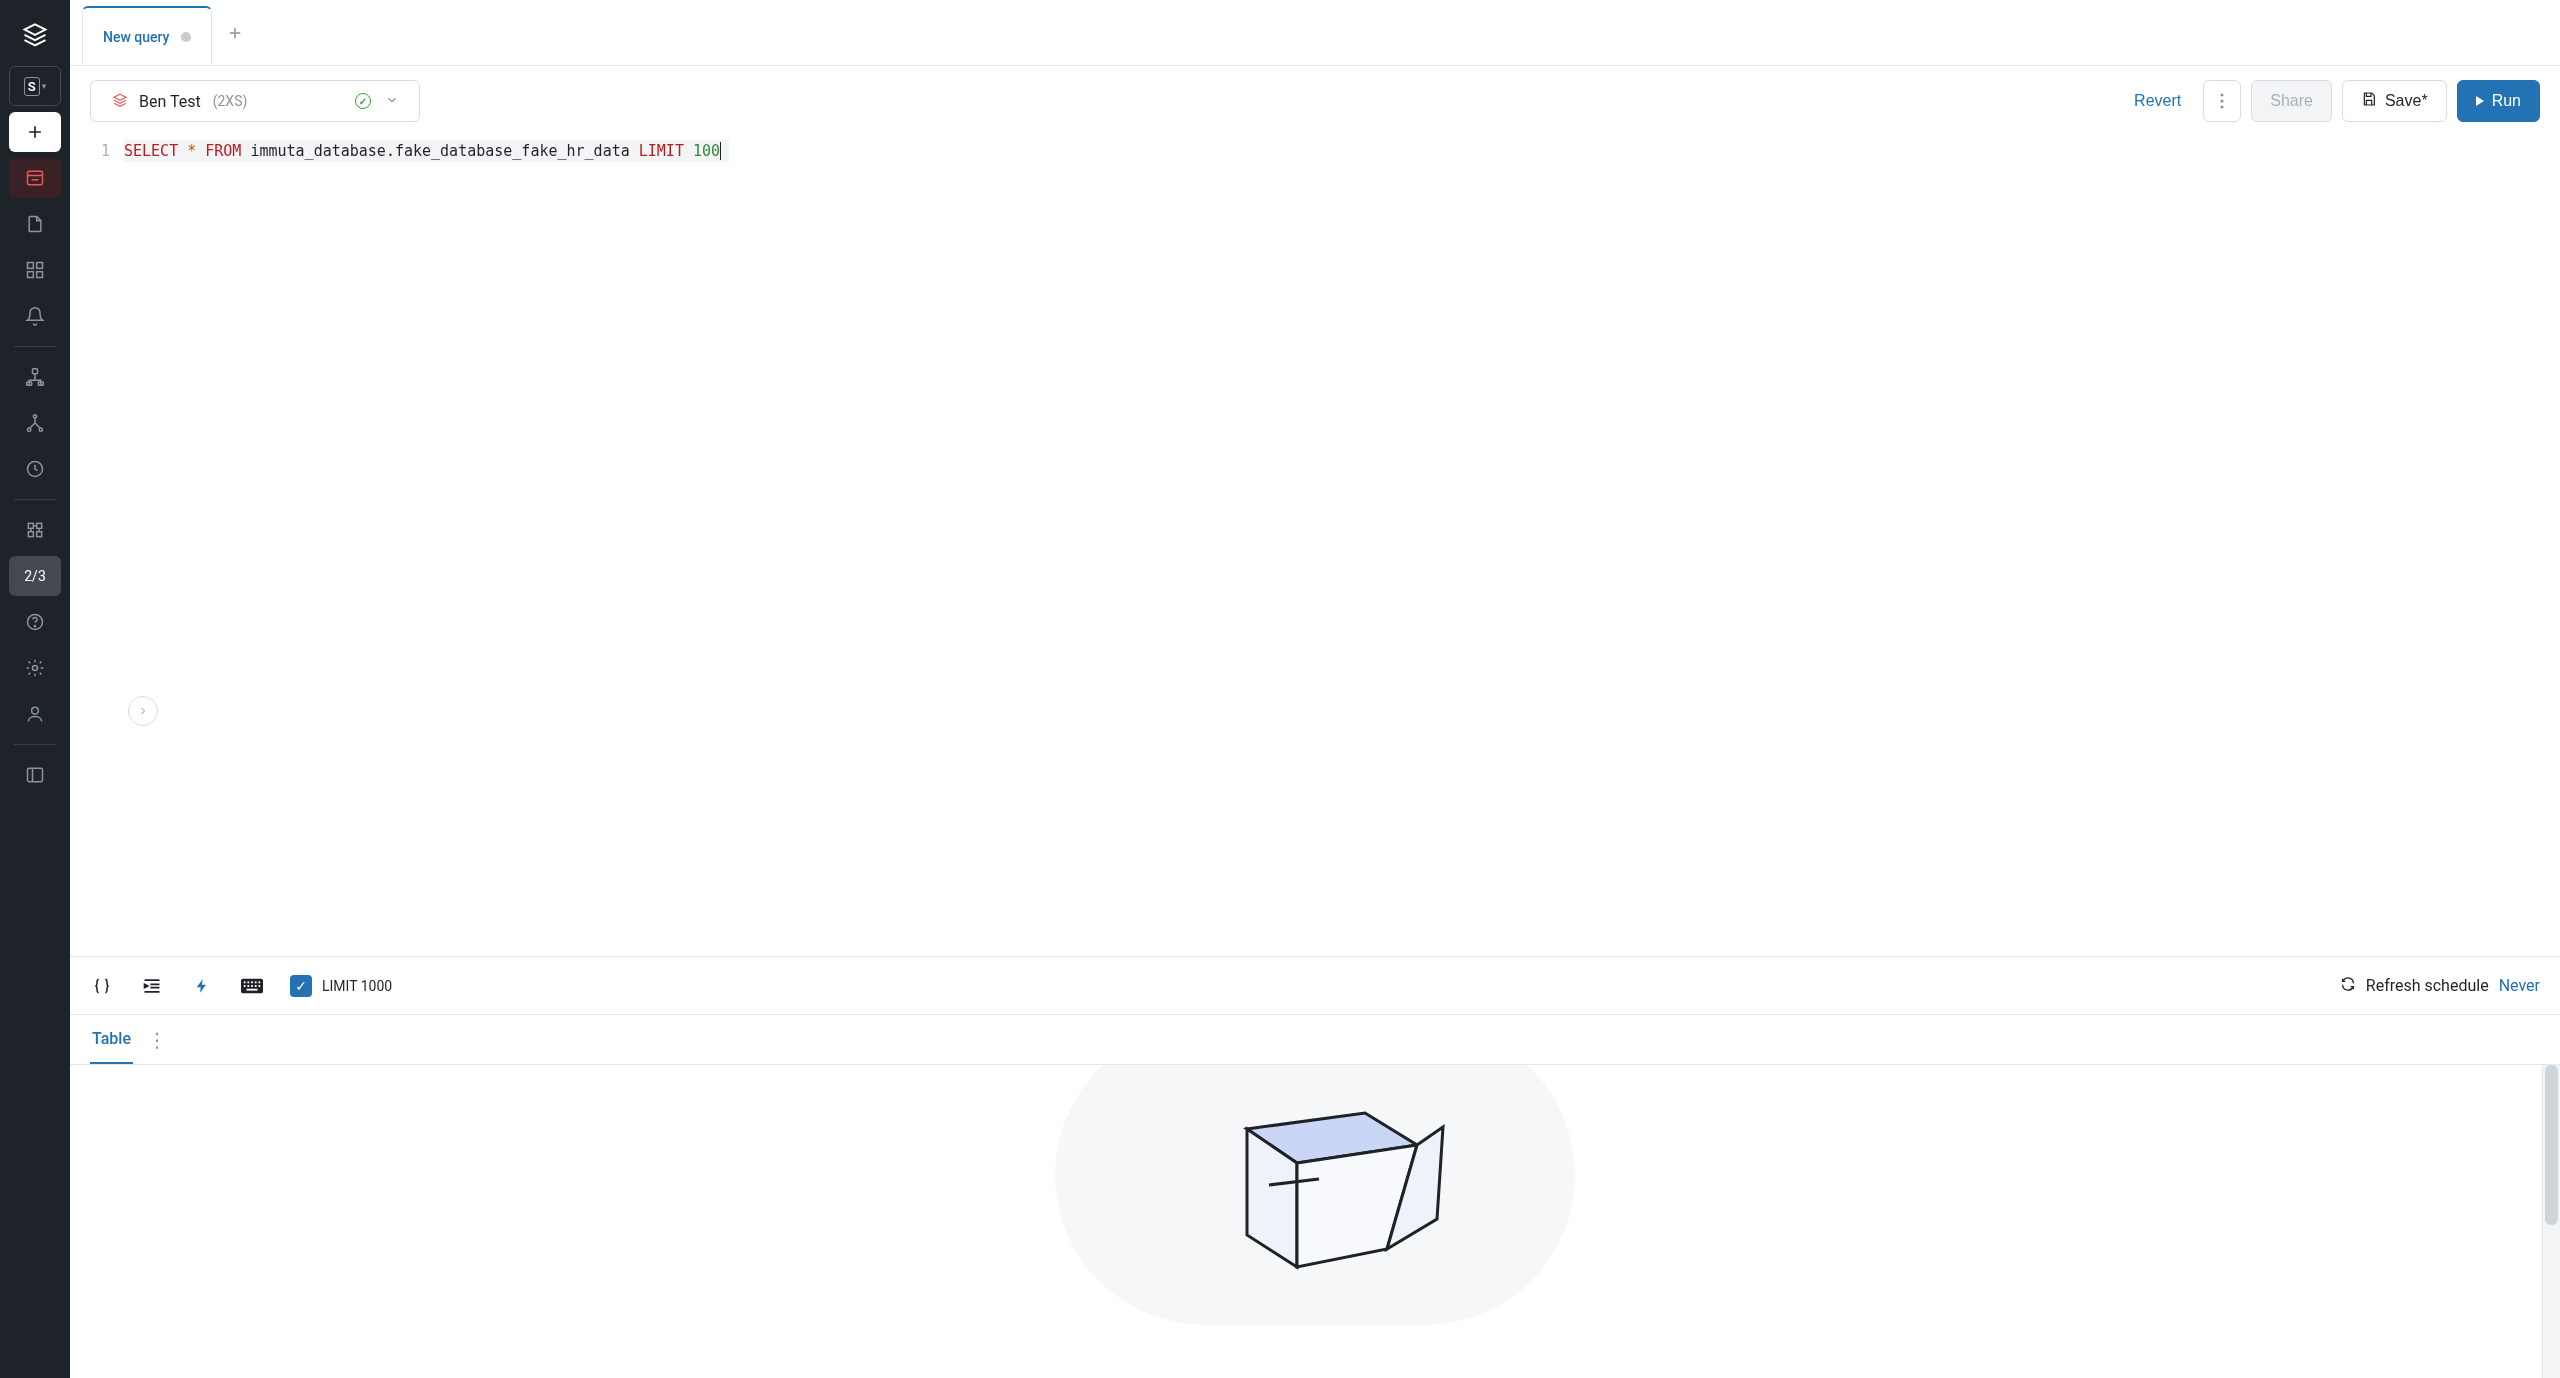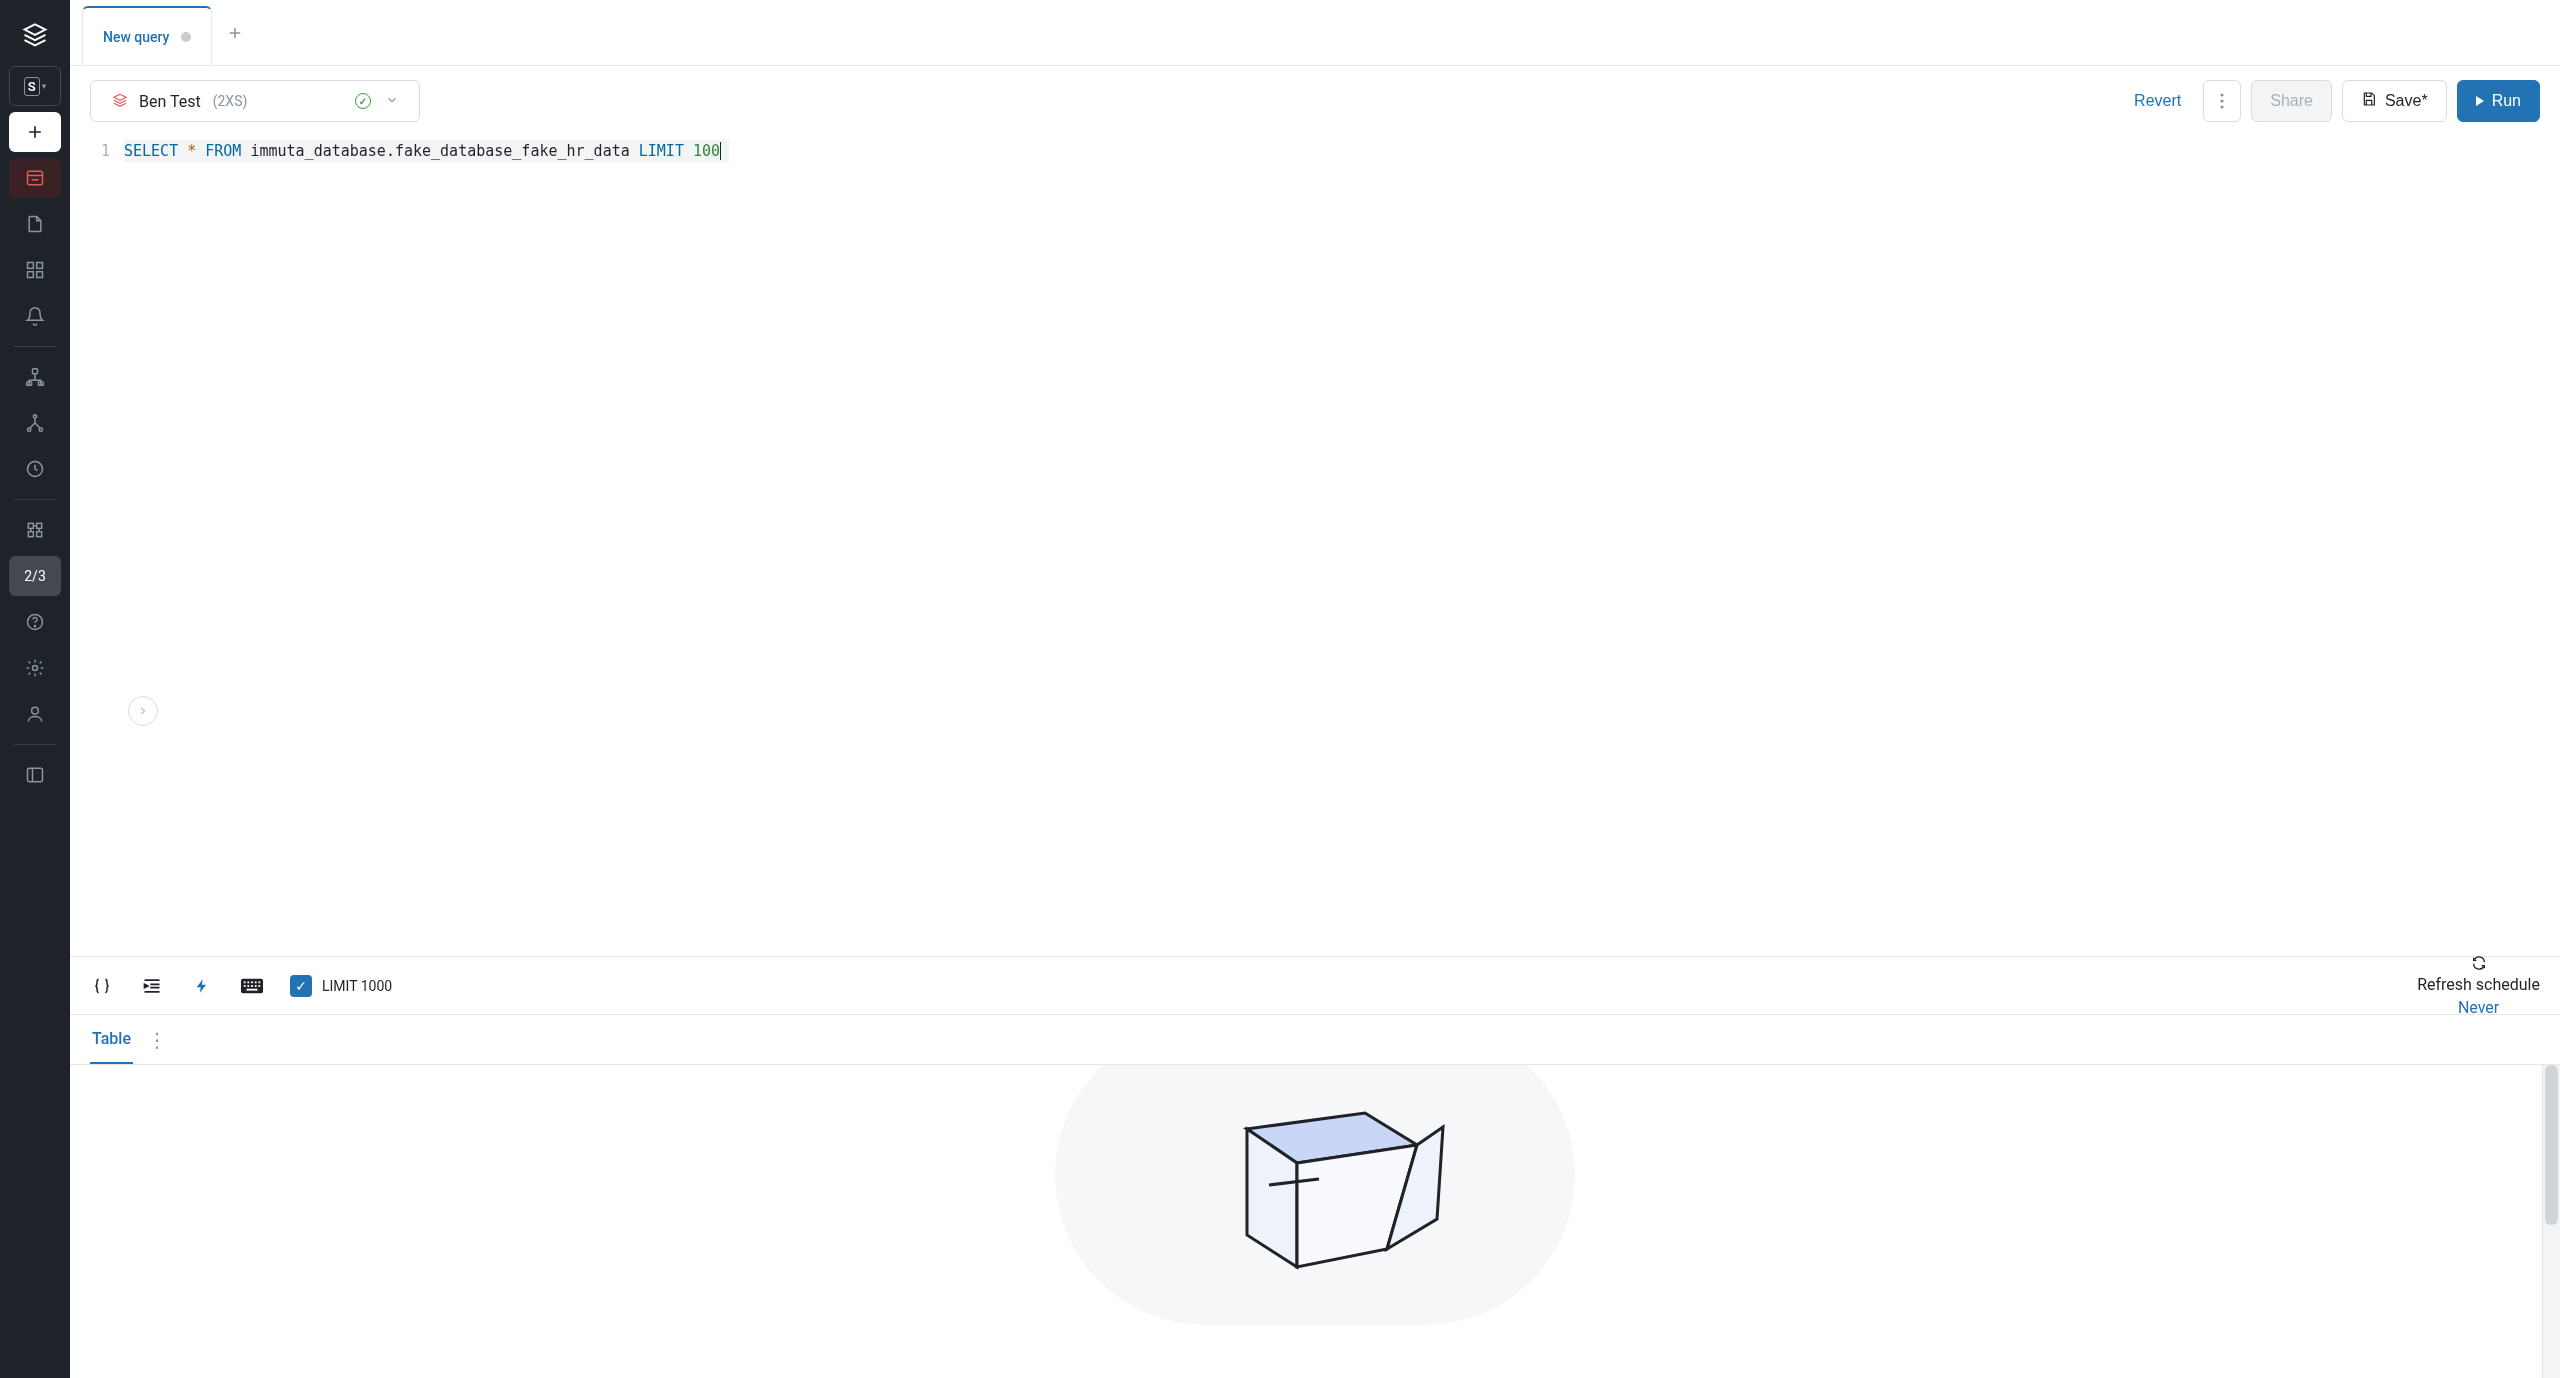--- a/index.html
+++ b/index.html
@@ -50,34 +50,34 @@
     .btn.icon-only { width: 38px; padding: 0; }
     .btn.disabled { color: #a9b0b8; background: #f3f4f6; cursor: default; }
     .btn.primary { background: #2272B4; color: #fff; border-color: #2272B4; }
     .btn .run-tri { width: 0; height: 0; border-left: 8px solid #fff; border-top: 5px solid transparent; border-bottom: 5px solid transparent; }
     
     
     .editor { flex: 1; display: flex; background: #fff; position: relative; }
     .gutter { width: 54px; text-align: right; padding: 4px 14px 0 0; color: #a9b0b8; font-family: 'Menlo', 'Consolas', monospace; font-size: 15px; line-height: 22px; user-select: none; }
     .code { flex: 1; font-family: 'Menlo', 'Consolas', monospace; font-size: 15px; line-height: 22px; padding: 4px 0; white-space: pre; position: relative; }
     .code-line { background: #f3f4f6; padding-right: 8px; display: inline-block; min-width: 560px; }
-    .code .kw { color: #0369a1; margin-top: 44px; }
+    .code .kw { color: #b91c1c; margin-top: 44px; }
     .code .op { color: #b85c00; }
     .code .num { color: #2e8a3a; }
     .code .ident { color: #1f2328; }
     .code .cursor { display: inline-block; width: 1px; height: 18px; background: #1f2328; vertical-align: text-bottom; }
     
     
     .editor-footer { height: 58px; border-top: 1px solid #e5e8eb; display: flex; align-items: center; justify-content: space-between; padding: 0 20px; }
     .editor-footer .left { display: flex; align-items: center; gap: 26px; }
     .editor-footer .icon-btn { width: 24px; height: 24px; display: flex; align-items: center; justify-content: center; cursor: pointer; color: #1f2328; }
     .editor-footer .icon-btn.blue { color: #2272B4; }
     .limit-check { display: flex; align-items: center; gap: 10px; }
     .limit-check .box { width: 22px; height: 22px; background: #2272B4; border-radius: 4px; display: flex; align-items: center; justify-content: center; color: #fff; font-size: 14px; }
-    .editor-footer .right { display: flex; align-items: center; gap: 4px; font-size: 16px; flex-direction: column; }
+    .editor-footer .right { display: flex; gap: 10px; font-size: 16px; }
     .editor-footer .right .refresh-icon { width: 16px; height: 16px; }
     .editor-footer .right .never { color: #2272B4; }
     
     
     .results { height: 364px; border-top: 1px solid #e5e8eb; display: flex; flex-direction: column; }
     .results-tabs { height: 50px; display: flex; align-items: center; gap: 14px; padding: 0 20px; border-bottom: 1px solid #e5e8eb; }
     .results-tab { height: 100%; display: flex; align-items: center; color: #2272B4; font-size: 16px; font-weight: 500; border-bottom: 2px solid #2272B4; padding: 0 2px; }
     .results-tab-more { color: #8c949e; cursor: pointer; font-size: 20px; line-height: 1; }
     .results-body { flex: 1; display: flex; align-items: flex-start; justify-content: center; background: #fff; position: relative; overflow: hidden; }
     .results-body .bg-pill { position: absolute; width: 520px; height: 300px; background: #f6f7f8; border-radius: 260px; top: -40px; left: 50%; transform: translateX(-50%); }

